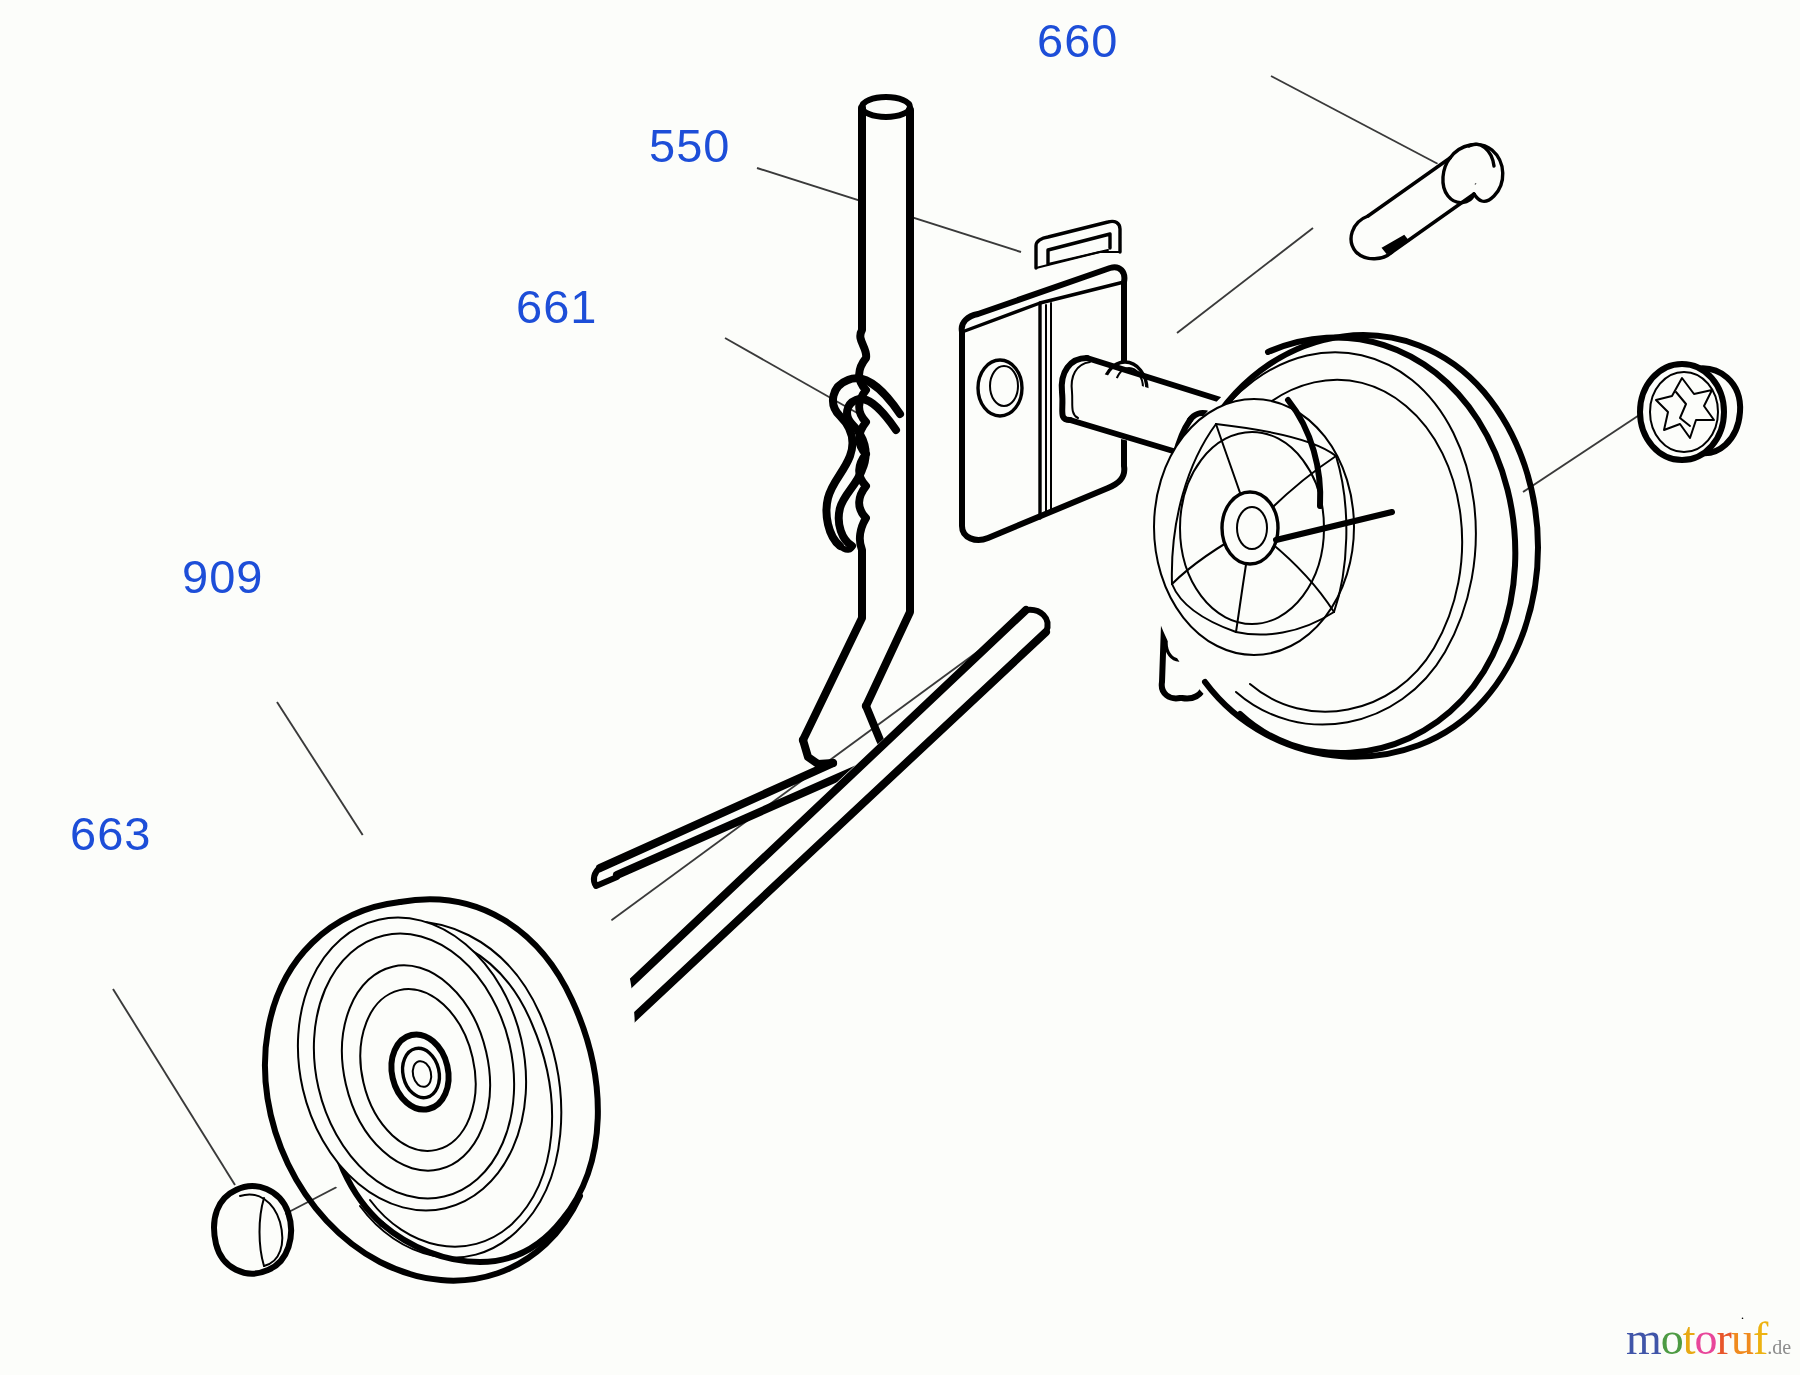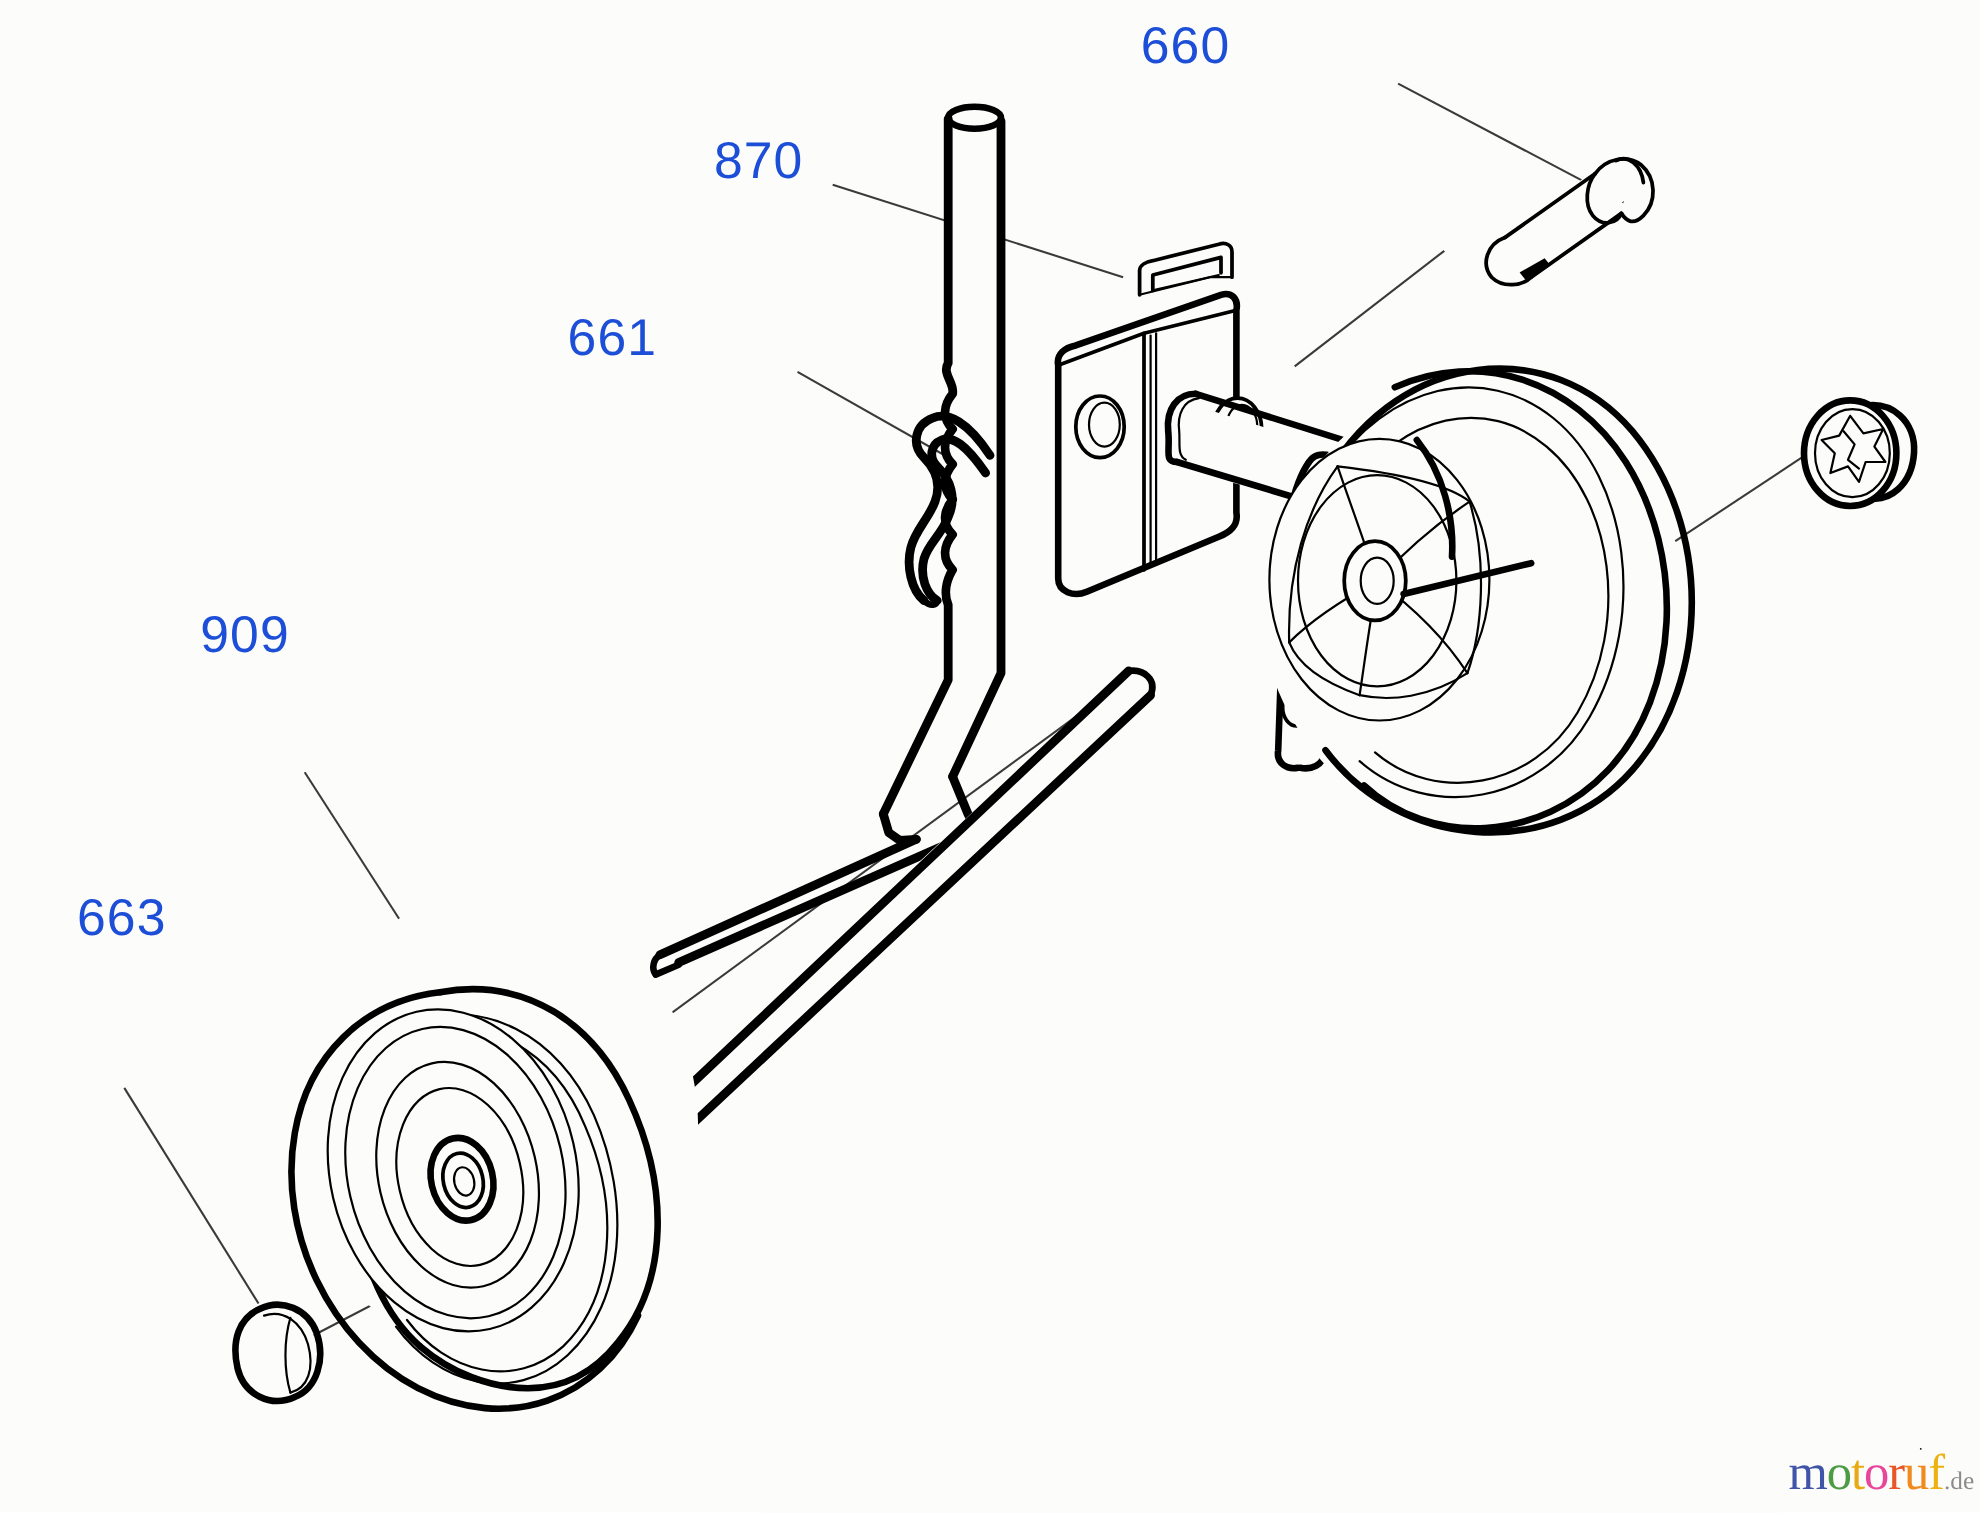--- a/index.html
+++ b/index.html
@@ -36,21 +36,21 @@
     position: absolute;
     left: 1626px;
     top: 1312px;
     font-family: "Liberation Serif", serif;
     font-size: 46px;
     letter-spacing: -1px;
     white-space: nowrap;
     user-select: none;
   }
   #wm .d {
-    font-size: 23px;
+    font-size: 20px;
     letter-spacing: 0px;
     text-align: right;
   }
   #wm .dot {
     position: absolute;
     right: 47px;
     top: 2px;
     font-size: 15px;
   }
 </style>
@@ -288,21 +288,21 @@
                C296,1236 288,1262 268,1270
                C246,1280 222,1268 216,1244
                C210,1218 218,1198 236,1190 Z"></path>
       <path class="th" d="M240,1196 C258,1190 274,1202 280,1222
                C286,1244 280,1262 264,1266"></path>
       <path class="th" d="M264,1198 C258,1218 258,1246 264,1266"></path>
     </g>
 
   </svg>
 
-  <div class="callout" style="left:649px; top:118px;">870</div>
+  <div class="callout" style="left:649px; top:118px;">550</div>
   <div class="callout" style="left:1037px; top:13px;">660</div>
   <div class="callout" style="left:516px; top:279px;">661</div>
   <div class="callout" style="left:182px; top:549px;">909</div>
   <div class="callout" style="left:70px; top:806px;">663</div>
 
   <div id="wm">
     <span class="dot">˙</span><span style="color:#4055a8">m</span><span style="color:#4d9b43">o</span><span style="color:#e8a913">t</span><span style="color:#e8469a">o</span><span style="color:#e8562a">r</span><span style="color:#f08a1e">u</span><span style="color:#edb211">f</span><span class="d" style="color:#8c8c8c">.de</span>
   </div>
 
 </div>

